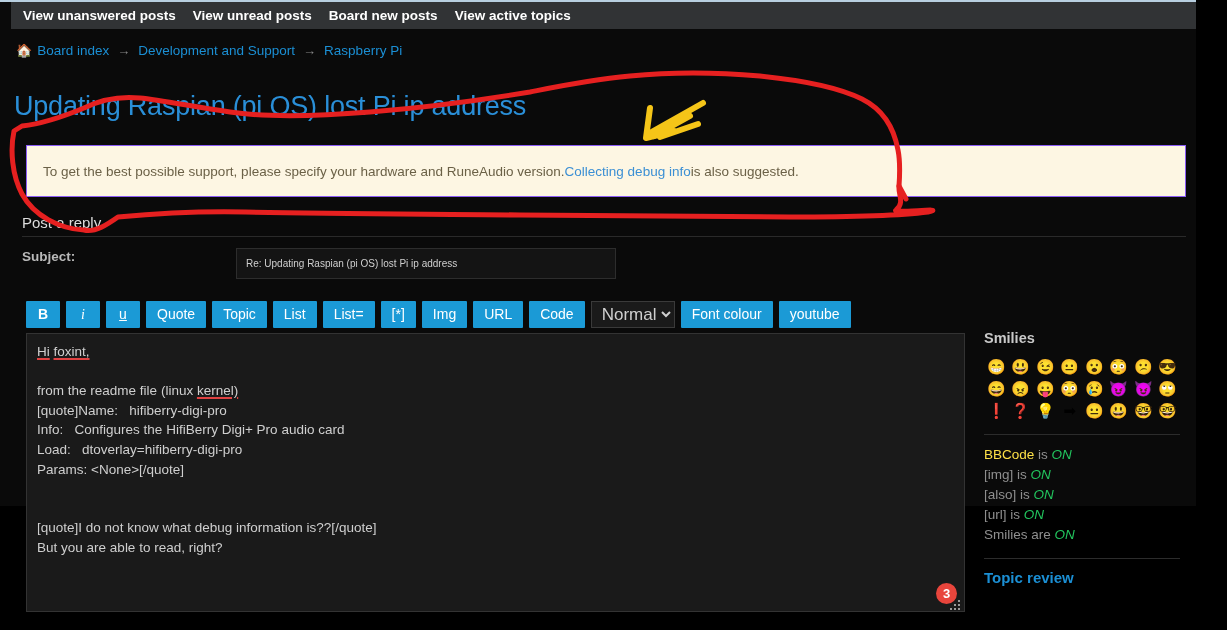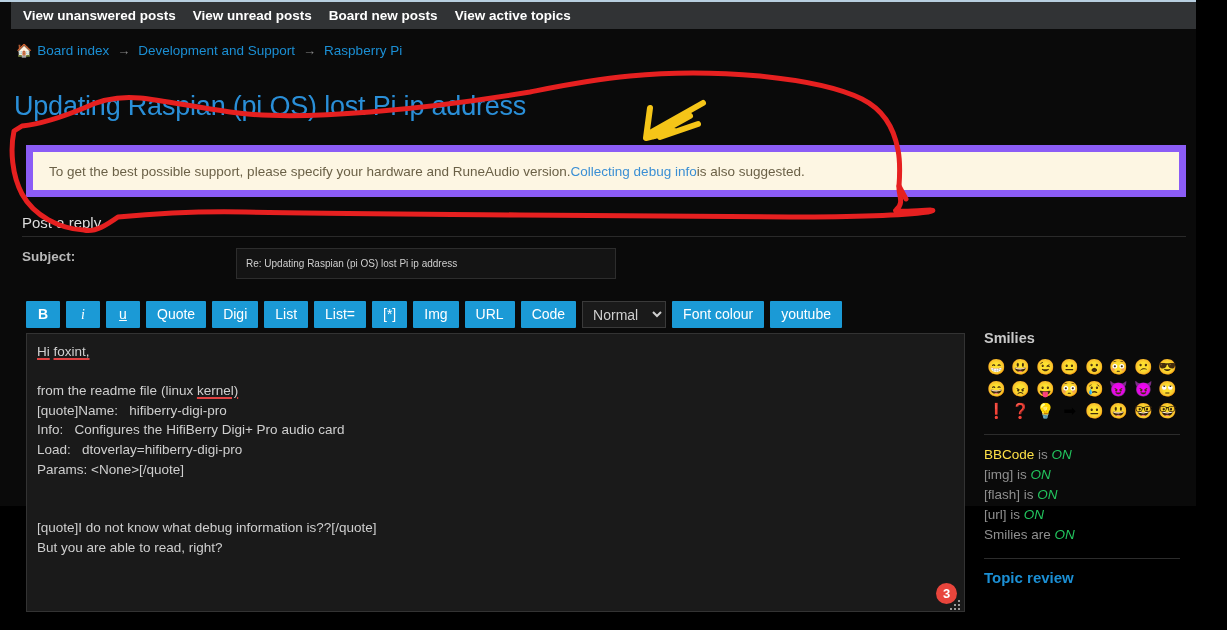--- a/index.html
+++ b/index.html
@@ -80,21 +80,21 @@
     font-weight: normal;
     letter-spacing: -0.2px;
     white-space: nowrap;
   }
   
   .notice {
     position: absolute;
     left: 26px; top: 145px;
     width: 1160px; height: 52px;
     background: #fdf6e3;
-    border: 7px solid #8b5cf6;
+    border: 1px solid #8b5cf6;
     display: flex;
     align-items: center;
     padding-left: 16px;
     font-size: 13.5px;
     color: #6b6147;
   }
   .notice a {
     color: #3b8fd4;
     text-decoration: none;
   }
@@ -151,21 +151,21 @@
   }
   .bbbtn.b { font-weight: bold; }
   .bbbtn.i { font-style: italic; font-family: "Liberation Serif", serif; }
   .bbbtn.u { text-decoration: underline; }
   .bbbtn.url { }
   .fontsize-select {
     height: 27px;
     background: #1a1a1a;
     color: #cfcfcf;
     border: 1px solid #3a3a3a;
-    font-size: 14px;
+    font-size: 17px;
     font-family: "Liberation Sans", sans-serif;
     padding-left: 6px;
     width: 84px;
     cursor: pointer;
   }
   
   .msgbox {
     position: absolute;
     left: 26px; top: 333px;
     width: 939px; height: 279px;
@@ -299,21 +299,21 @@
     <div class="section-head">Post a reply</div>
 
     <div class="subject-label">Subject:</div>
     <input class="subject-input" type="text" value="Re: Updating Raspian (pi OS) lost Pi ip address" style="">
 
     <div class="bbtoolbar">
       <button class="bbbtn b">B</button>
       <button class="bbbtn i">i</button>
       <button class="bbbtn u">u</button>
       <button class="bbbtn">Quote</button>
-      <button class="bbbtn">Digi</button>
+      <button class="bbbtn">Topic</button>
       <button class="bbbtn">List</button>
       <button class="bbbtn">List=</button>
       <button class="bbbtn">[*]</button>
       <button class="bbbtn">Img</button>
       <button class="bbbtn url">URL</button>
       <button class="bbbtn">Code</button>
       <select class="fontsize-select"><option value="Tiny">Tiny</option><option value="Small">Small</option><option value="Normal" selected="">Normal</option><option value="Large">Large</option><option value="Huge">Huge</option></select>
       <button class="bbbtn">Font colour</button>
       <button class="bbbtn">youtube</button>
     </div>
@@ -354,21 +354,21 @@
           <div class="sm">➡</div>
           <div class="sm">😐</div>
           <div class="sm">😃</div>
           <div class="sm">🤓</div>
           <div class="sm">🤓</div>
         </div>
       <div class="rc-divider"></div>
       <div class="bbinfo" id="bbinfo">
           <div><a href="#">BBCode</a><span> is </span><em>ON</em></div>
           <div><span>[img]</span><span> is </span><em>ON</em></div>
-          <div><span>[flash]</span><span> is </span><em>ON</em></div>
+          <div><span>[also]</span><span> is </span><em>ON</em></div>
           <div><span>[url]</span><span> is </span><em>ON</em></div>
           <div><span>Smilies</span><span> are </span><em>ON</em></div>
         </div>
       <div class="rc-divider"></div>
       <a href="#" class="topic-review">Topic review</a>
     </div>
 
   </div>
 
   <svg class="annot" viewBox="0 0 1227 630">

